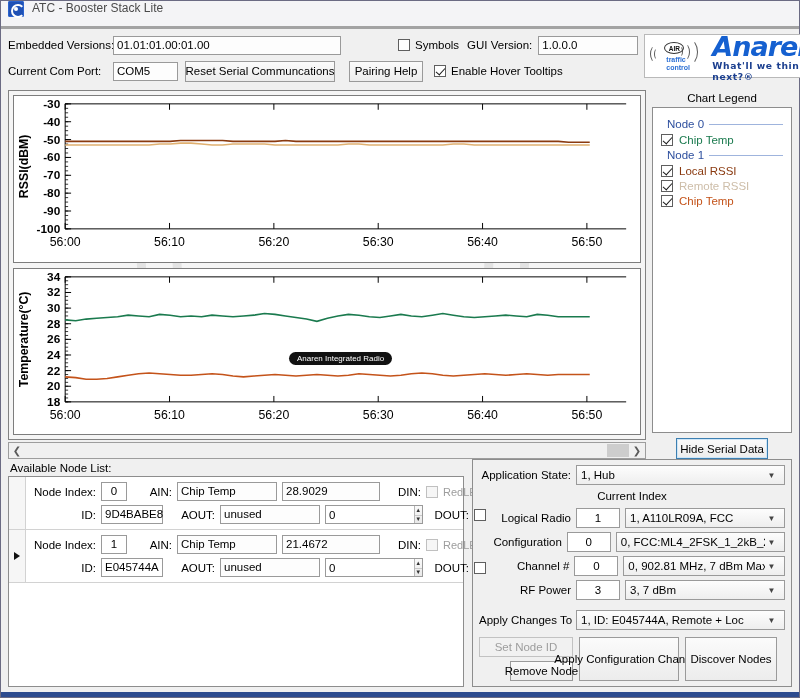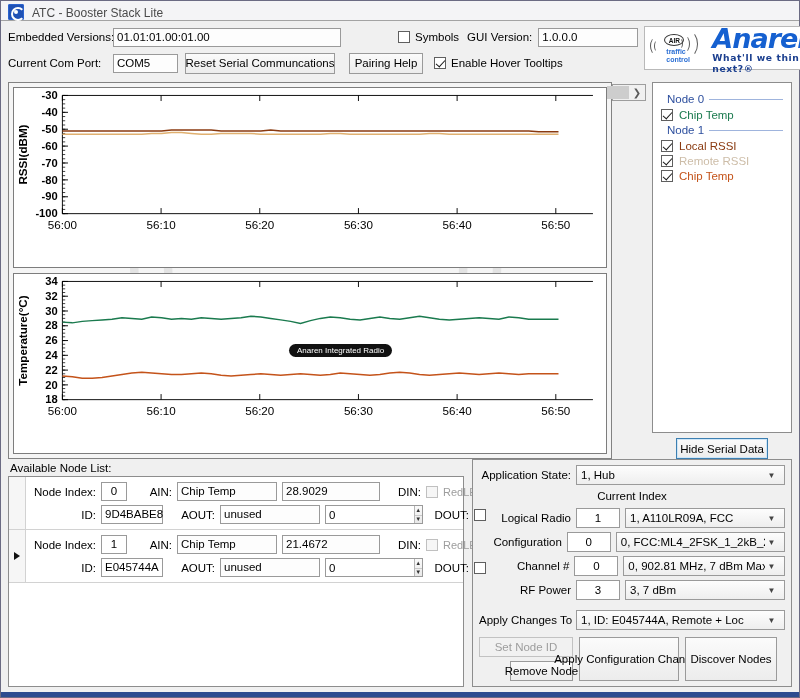--- a/index.html
+++ b/index.html
@@ -7,22 +7,22 @@
   body {
     width:800px; height:698px; overflow:hidden;
     font-family:"Liberation Sans", sans-serif;
     font-size:11px; color:#000;
     background:#f0f0f0;
   }
   .window { width:800px; height:698px; position:relative;
     border:1px solid #6b6b83; background:#f0f0f0; display:flex; flex-direction:column; }
 
   
-  .titlebar { height:20px; background:#f4f4f6; border-bottom:1px solid #a3a3a3;
-    display:flex; align-items:flex-end; padding-left:7px; flex:0 0 auto; }
+  .titlebar { height:28px; background:#f4f4f6; border-bottom:3px solid #a3a3a3;
+    display:flex; align-items:flex-start; padding-left:7px; flex:0 0 auto; }
   .app-icon { width:16px; height:16px; border-radius:2px;
     background:#1f51b5; position:relative; flex:0 0 auto;
     box-shadow:inset 0 0 0 1px #2b63cf; }
   .app-icon:before { content:""; position:absolute; left:3px; top:3px;
     width:10px; height:10px; border-radius:50%;
     border:2px solid #fff; border-right-color:transparent; }
   .app-icon:after { content:""; position:absolute; left:6px; top:6px;
     width:4px; height:4px; border-radius:50%; background:#fff; }
   .title-text { margin-left:8px; font-size:12px; color:#4a4a4a; }
 
@@ -64,21 +64,21 @@
   .tcword { position:absolute; font-size:7px; color:#2b6fd4; font-weight:bold; left:16px; }
   .logo-right { margin-left:2px; }
   .anaren { font-size:27px; font-weight:bold; font-style:italic; color:#1560d0;
     letter-spacing:-1px; line-height:26px; font-family:"DejaVu Sans", sans-serif; }
   .anaren sup { font-size:9px; vertical-align:super; }
   .tagline { font-size:9.2px; font-weight:bold; color:#1b3f8f; letter-spacing:0.6px;
     font-family:"DejaVu Sans", sans-serif; }
 
   
   .mid { flex:1 1 auto; display:flex; padding:0 7px; gap:6px; min-height:0; }
-  .charts-wrap { flex:1 1 auto; display:flex; flex-direction:row; min-width:0; }
+  .charts-wrap { flex:1 1 auto; display:flex; flex-direction:column; min-width:0; }
   .charts-box { border:1px solid #828282; background:#f5f5f5; flex:1 1 auto;
     padding:4px; display:flex; flex-direction:column; gap:5px; position:relative;
     min-height:0; overflow:hidden; }
   .chart { background:#fff; border:1px solid #7d7d7d; flex:1 1 50%; position:relative; }
   .plot-inner { position:absolute; inset:0; }
   .wm { position:absolute; inset:0; pointer-events:none; overflow:hidden; }
   .scroller { height:17px; border:1px solid #9d9d9d; background:#f0f0f0;
     display:flex; align-items:stretch; flex:0 0 auto; margin-top:2px; }
   .sc-arrow { width:16px; display:flex; align-items:center; justify-content:center;
     font-size:10px; color:#5a5a5a; }
@@ -371,20 +371,21 @@
       <div class="scroller">
         <div class="sc-arrow">❮</div>
         <div class="sc-track">
           <div class="sc-thumb"></div>
         </div>
         <div class="sc-arrow">❯</div>
       </div>
     </div>
 
     <div class="legend-col">
+      <div class="legend-title">Chart Legend</div>
       <div class="legend-box" id="legend-box">
           <div class="node-hdr">
             <span>Node 0</span>
             <span class="rule"></span>
           </div>
           <div class="leg-item">
             <span class="cb checked"></span>
             <span style="color: rgb(26, 122, 78);">Chip Temp</span>
           </div>
           <div class="node-hdr">

